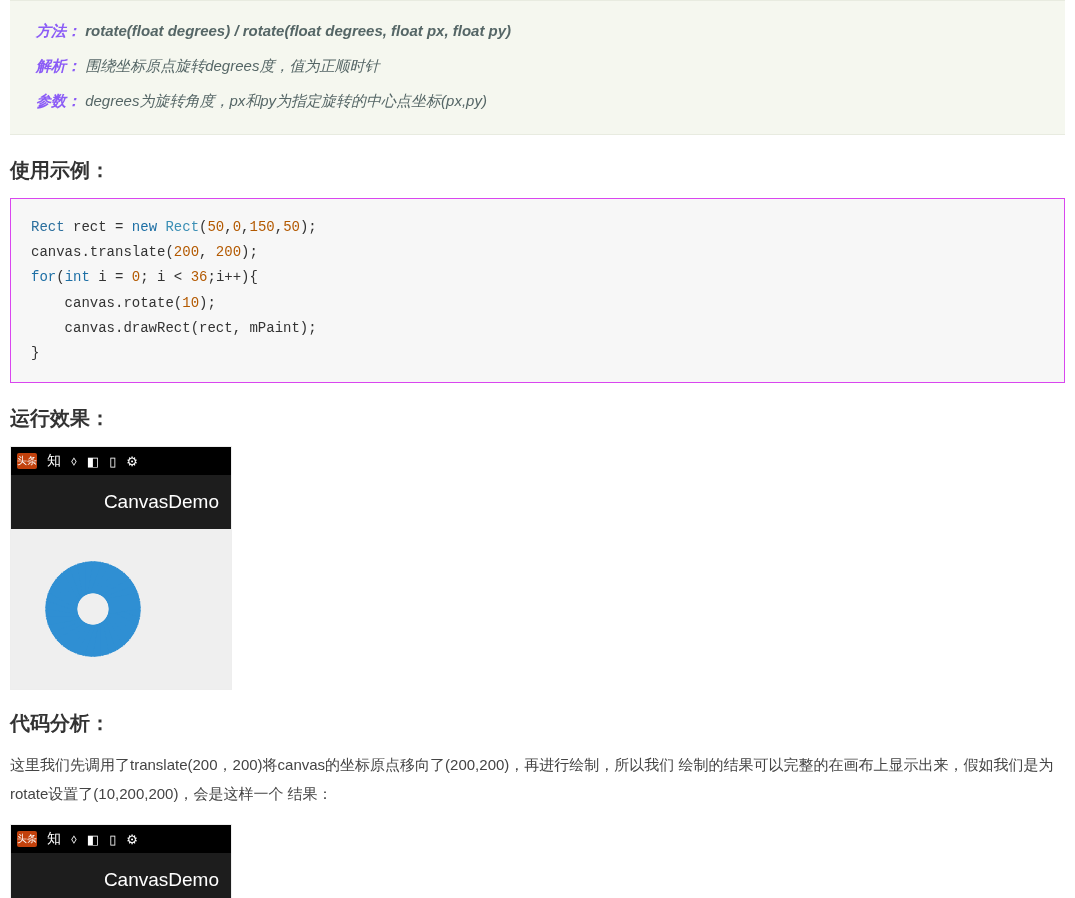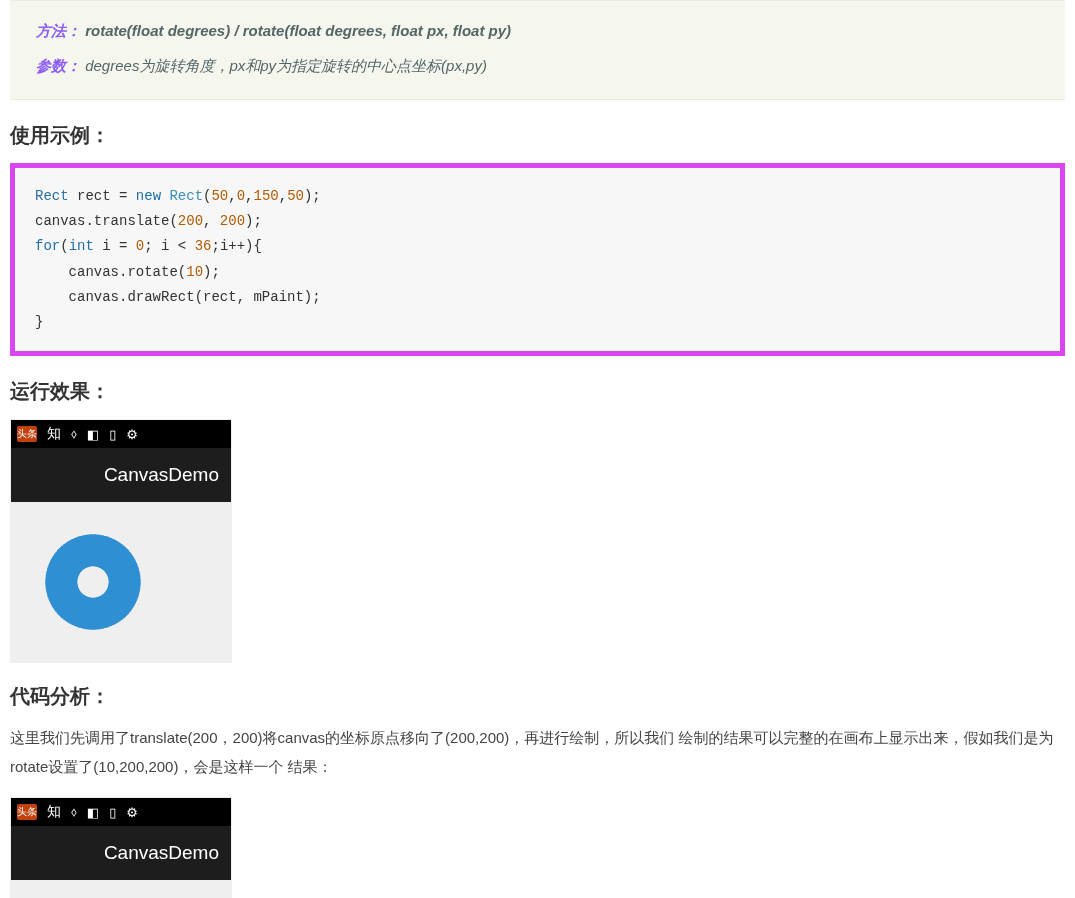--- a/index.html
+++ b/index.html
@@ -19,21 +19,21 @@
     padding: 8px 14px 12px 26px;
     margin-bottom: 22px;
     font-style: italic;
   }
   .info-row { margin: 8px 0; line-height: 1.8; color: #566; }
   .info-label { font-weight: bold; color: #8b5cf6; }
   .info-bold { font-weight: bold; font-style: italic; margin-top: 40px; }
   h3 { font-size: 20px; font-weight: bold; margin: 20px 0 14px 0; color:#333; }
   .code-block {
     background: #f7f7f7;
-    border: 5px solid #d946ef;
+    border: 1px solid #d946ef;
     padding: 16px 20px;
     font-family: Consolas, "Courier New", monospace;
     font-size: 14px;
     line-height: 1.8;
     white-space: pre;
     margin-bottom: 22px;
     color:#333;
   }
   .c-type { color: #2b6f9e; }
   .c-kw  { color: #1d6fa5; }
@@ -88,20 +88,24 @@
   }
   .gear svg { width:100%; height:100%; }
 </style>
 </head>
 <body>
 
 <div class="info-box">
   <div class="info-row">
     <span class="info-label">方法</span><span class="info-label">：</span>
     <span class="info-bold">rotate</span><span class="info-bold">(float degrees)</span><span class="info-bold"> / </span><span class="info-bold">rotate</span><span class="info-bold">(float degrees, float px, float py)</span>
+  </div>
+  <div class="info-row">
+    <span class="info-label">解析</span><span class="info-label">：</span>
+    <span>围绕坐标原点旋转degrees度，值为正顺时针</span>
   </div>
   <div class="info-row">
     <span class="info-label">参数</span><span class="info-label">：</span>
     <span>degrees为旋转角度，px和py为指定旋转的中心点坐标(px,py)</span>
   </div>
 </div>
 
 <h3><span>使用示例</span><span>：</span></h3>
 
 <div class="code-block"><span class="c-type">Rect</span><span> rect = </span><span class="c-new">new</span><span class="c-cls"> Rect</span>(<span class="c-num">50</span>,<span class="c-num">0</span>,<span class="c-num">150</span>,<span class="c-num">50</span>);

